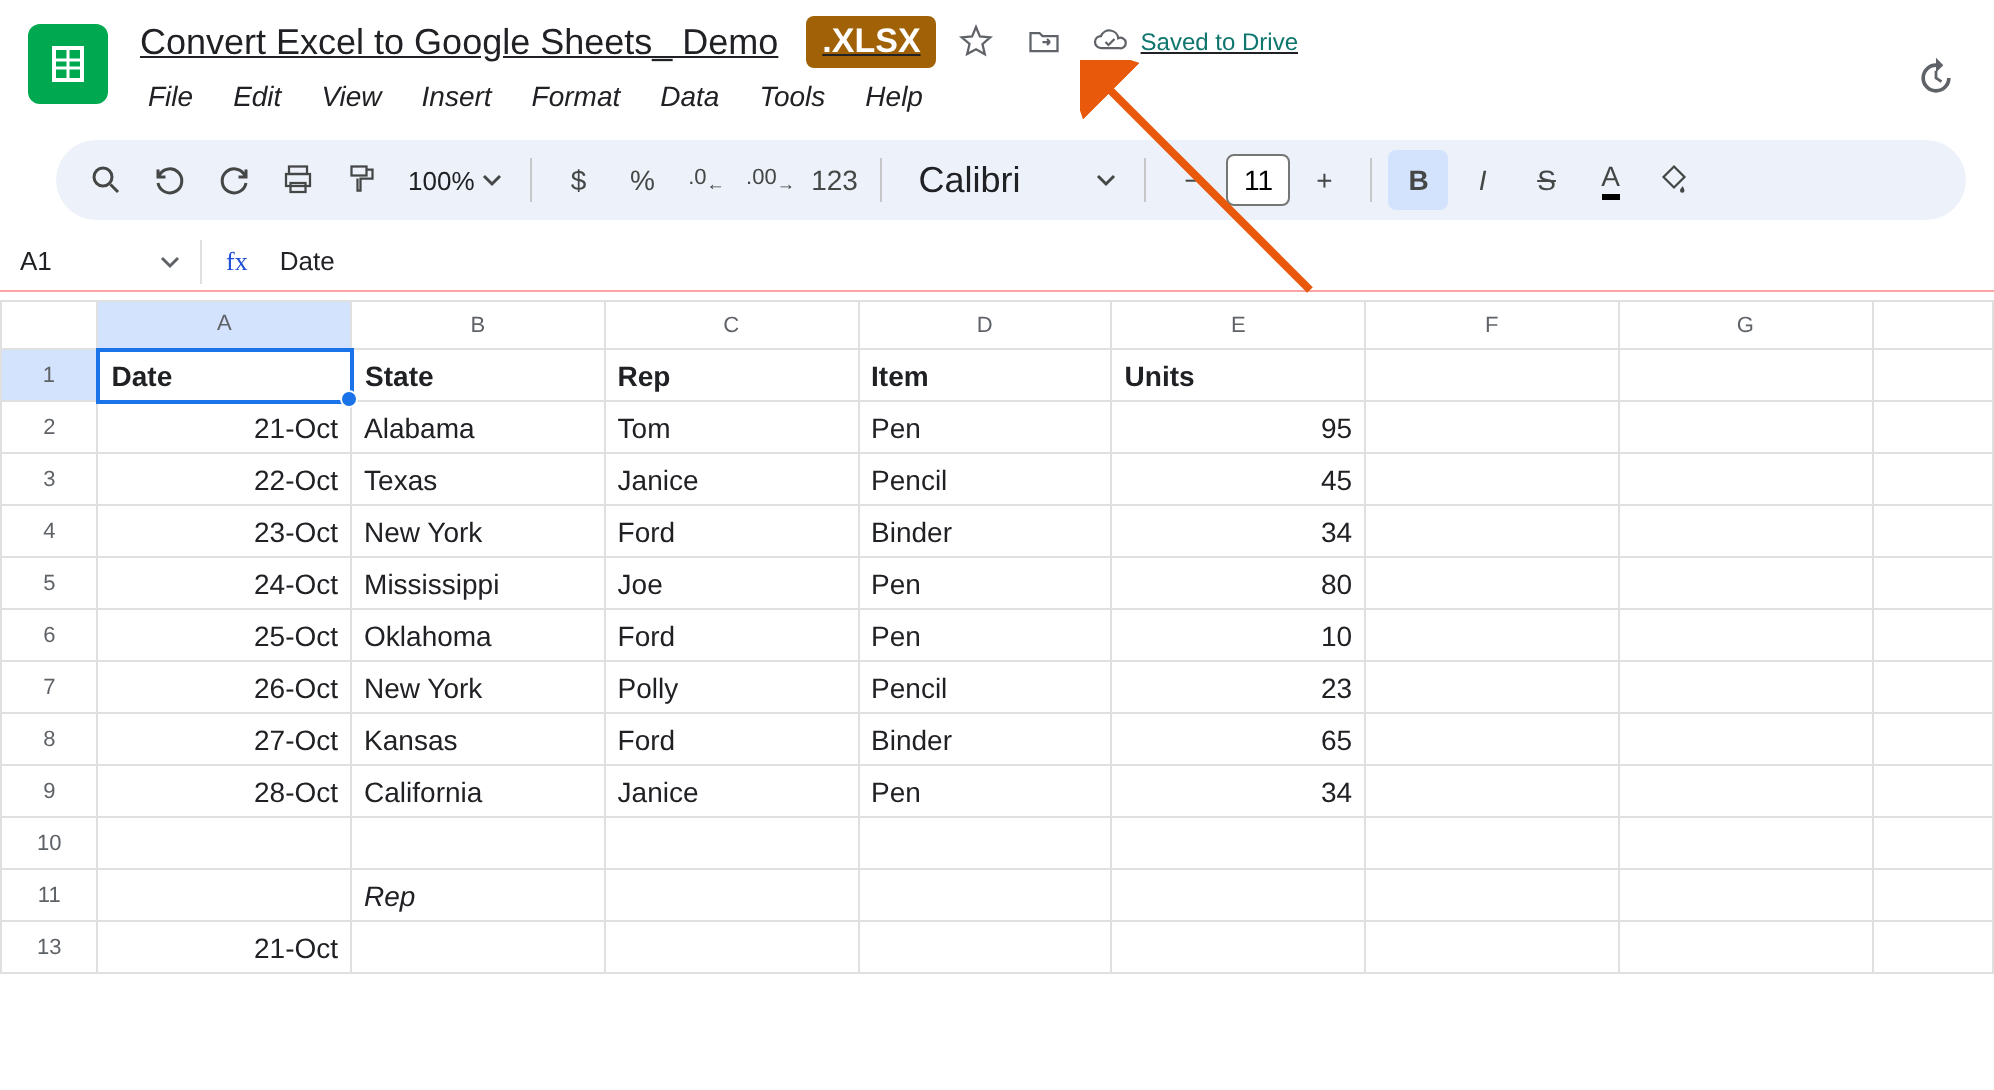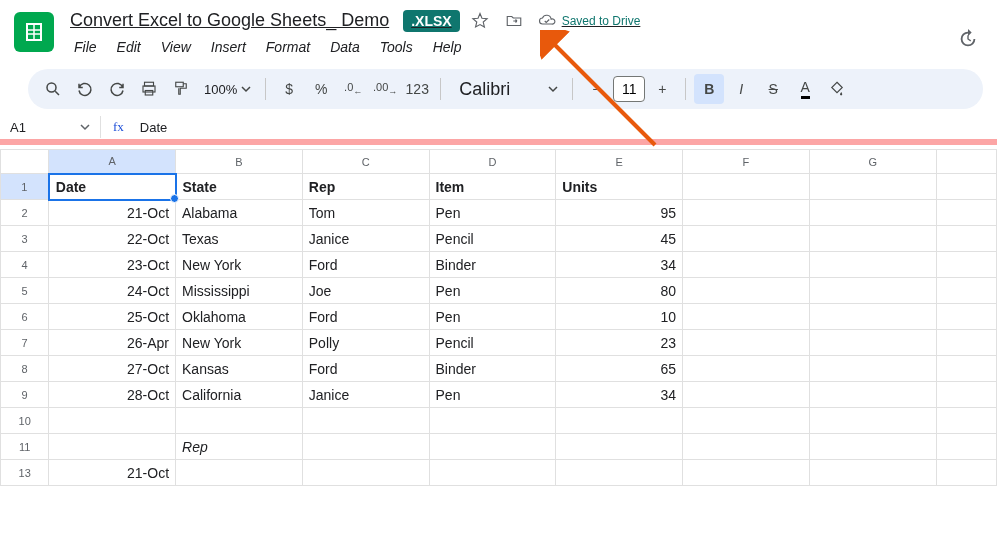--- a/index.html
+++ b/index.html
@@ -4,39 +4,39 @@
 <style>
   * { box-sizing: border-box; margin: 0; padding: 0; }
   body { font-family: Arial, sans-serif; font-size: 13px; color: #202124; background: #fff; width: 997px; }
   
   .header { padding: 8px 0 0 14px; display: flex; align-items: flex-start; }
   .logo { width: 40px; height: 40px; background: #00a84f; border-radius: 6px; display: flex; align-items: center; justify-content: center; margin-right: 12px; margin-top: 4px; }
   .logo svg { fill: #fff; }
   .title-area { flex: 1; }
   .title-row { display: flex; align-items: center; gap: 10px; text-decoration: underline; }
   .doc-title { font-size: 18px; color: #202124; padding: 2px 4px; }
-  .xlsx-badge { background: #0f766e; color: #fff; font-size: 14px; font-weight: bold; padding: 3px 8px; border-radius: 4px; }
+  .xlsx-badge { background: #a16207; color: #fff; font-size: 17px; font-weight: bold; padding: 3px 8px; border-radius: 4px; }
   .title-icons { display: flex; align-items: center; gap: 14px; }
   .title-icon { width: 20px; height: 20px; display: flex; align-items: center; justify-content: center; color: #5f6368; }
   .saved-text { color: #0f766e; font-size: 12px; display: flex; align-items: center; gap: 6px; }
   .history-icon { position: absolute; right: 18px; top: 28px; color: #5f6368; }
   
   .menubar { display: flex; gap: 4px; padding: 2px 0 10px 0; font-style: italic; }
   .menu-item { font-size: 14px; padding: 4px 8px; cursor: pointer; color: #202124; }
   
   .toolbar { display: flex; align-items: center; background: #edf2fa; border-radius: 24px; margin: 0 14px 0 28px; padding: 4px 10px; height: 40px; gap: 2px; }
   .tool-btn { height: 30px; min-width: 30px; display: flex; align-items: center; justify-content: center; border: none; background: transparent; cursor: pointer; border-radius: 4px; color: #444746; font-size: 14px; }
   .tool-sep { width: 1px; height: 22px; background: #c7c7c7; margin: 0 6px; }
   .zoom-combo { display: flex; align-items: center; gap: 4px; padding: 0 6px; }
   .font-combo { display: flex; align-items: center; gap: 8px; padding: 0 6px 0 10px; }
   .font-name { font-size: 18px; }
   .font-size-box { width: 32px; height: 26px; border: 1px solid #747775; border-radius: 4px; text-align: center; background: #fff; font-size: 14px; }
   .bold-btn { background: #d3e3fd !important; border-radius: 4px; }
   
-  .formula-row { display: flex; align-items: center; border-bottom: 6px solid #fca5a5; height: 30px; margin-top: 6px; }
+  .formula-row { display: flex; align-items: center; border-bottom: 1px solid #fca5a5; height: 30px; margin-top: 6px; }
   .cell-ref-box { width: 100px; padding: 0 10px; font-size: 13px; display: flex; align-items: center; justify-content: space-between; }
   .fx-divider { width: 1px; height: 22px; background: #e0e0e0; }
   .fx-label { color: #1d4ed8; padding: 0 12px; font-family: serif; }
   .formula-content { flex: 1; font-size: 13px; padding-left: 4px; }
   
   .grid { display: table; border-collapse: collapse; width: 100%; margin-top: 4px; }
   .grid-row { display: table-row; }
   .corner-cell, .col-header, .row-header, .cell { display: table-cell; border: 1px solid #e0e0e0; vertical-align: middle; }
   .corner-cell { width: 48px; height: 24px; background: #fff; }
   .col-header { text-align: center; height: 24px; color: #5f6368; font-size: 11px; background: #fff; }
@@ -276,21 +276,21 @@
       <div class="cell">Oklahoma</div>
       <div class="cell">Ford</div>
       <div class="cell">Pen</div>
       <div class="cell right">10</div>
       <div class="cell"></div>
       <div class="cell"></div>
       <div class="cell"></div>
     </div>
   <div class="grid-row">
       <div class="row-header">7</div>
-      <div class="cell right">26-Apr</div>
+      <div class="cell right">26-Oct</div>
       <div class="cell">New York</div>
       <div class="cell">Polly</div>
       <div class="cell">Pencil</div>
       <div class="cell right">23</div>
       <div class="cell"></div>
       <div class="cell"></div>
       <div class="cell"></div>
     </div>
   <div class="grid-row">
       <div class="row-header">8</div>

